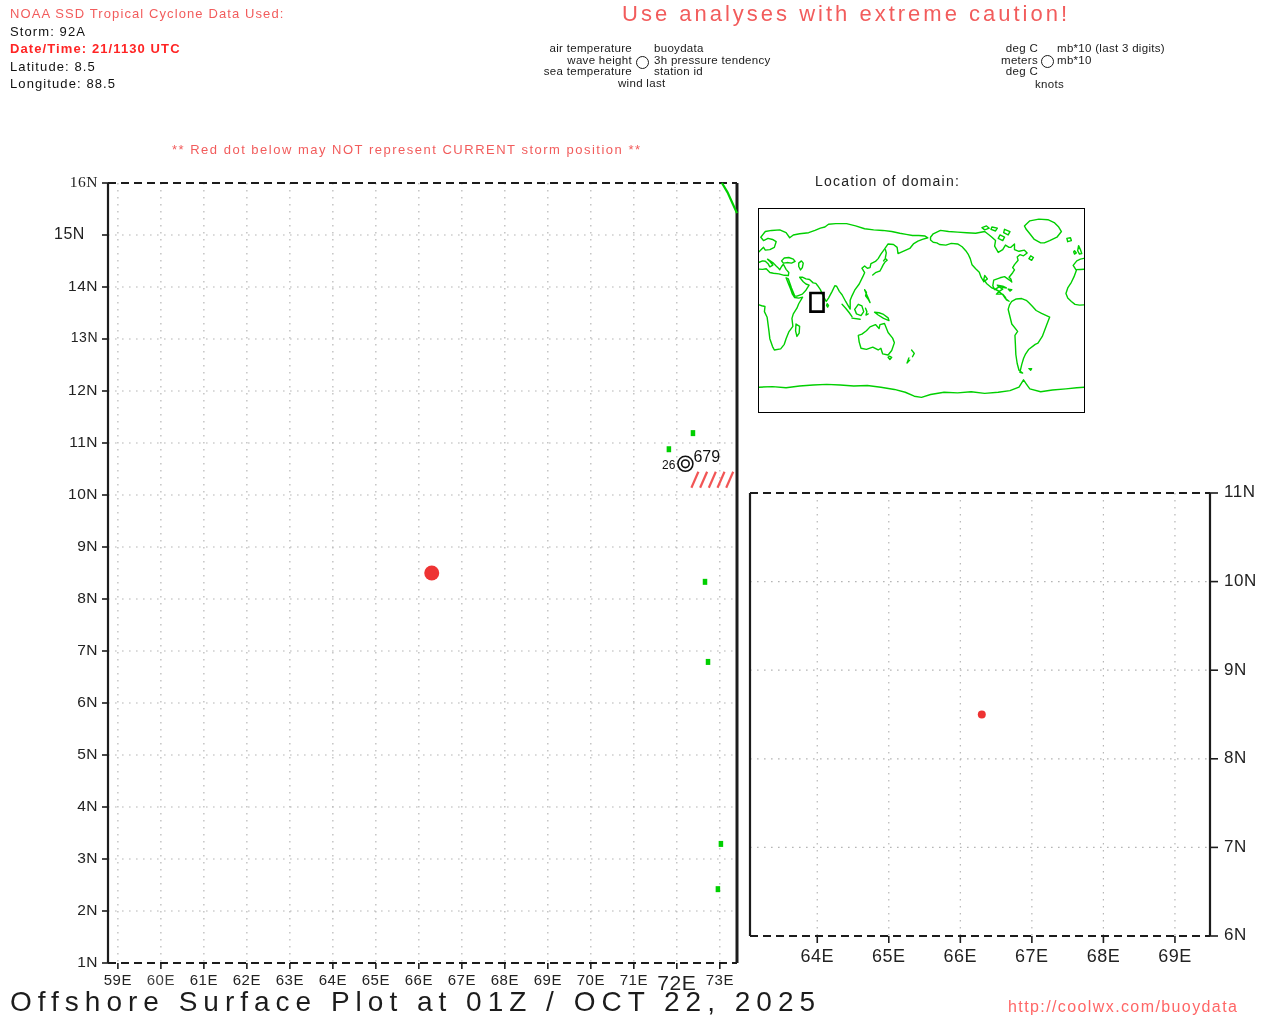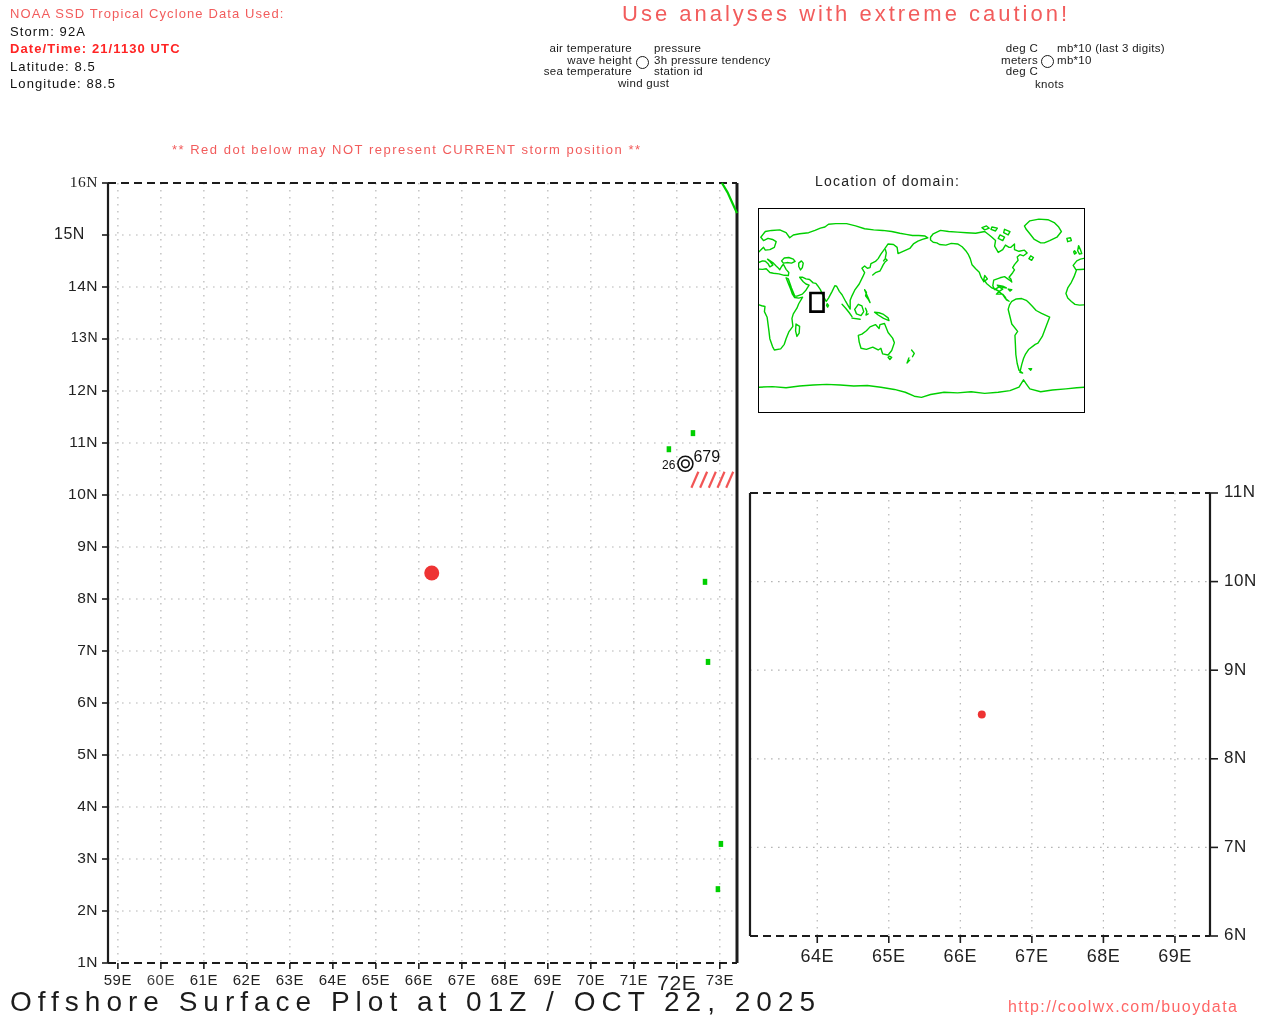--- a/index.html
+++ b/index.html
@@ -36,24 +36,24 @@
   <div>Longitude: 88.5</div>
 </div>
 
 <div class="abs" id="caution">Use analyses with extreme caution!</div>
 
 <div>
   <div class="abs legend-txt r-align" style="left:520px;top:42px;width:112px;">air temperature</div>
   <div class="abs legend-txt r-align" style="left:520px;top:53.5px;width:112px;">wave height</div>
   <div class="abs legend-txt r-align" style="left:520px;top:65px;width:112px;">sea temperature</div>
   <div class="abs circle-glyph" style="left:636px;top:56px;"></div>
-  <div class="abs legend-txt" style="left:654px;top:42px;">pressure</div>
+  <div class="abs legend-txt" style="left:654px;top:42px;">buoydata</div>
   <div class="abs legend-txt" style="left:654px;top:53.5px;">3h pressure tendency</div>
   <div class="abs legend-txt" style="left:654px;top:65px;">station id</div>
-  <div class="abs legend-txt" style="left:618px;top:77px;">wind gust</div>
+  <div class="abs legend-txt" style="left:618px;top:77px;">wind last</div>
 </div>
 
 <div>
   <div class="abs legend-txt r-align" style="left:960px;top:42px;width:78px;">deg C</div>
   <div class="abs legend-txt r-align" style="left:960px;top:53.5px;width:78px;">meters</div>
   <div class="abs legend-txt r-align" style="left:960px;top:65px;width:78px;">deg C</div>
   <div class="abs circle-glyph" style="left:1041px;top:55px;"></div>
   <div class="abs legend-txt" style="left:1057px;top:42px;">mb*10 (last 3 digits)</div>
   <div class="abs legend-txt" style="left:1057px;top:53.5px;">mb*10</div>
   <div class="abs legend-txt" style="left:1035px;top:78px;">knots</div>

